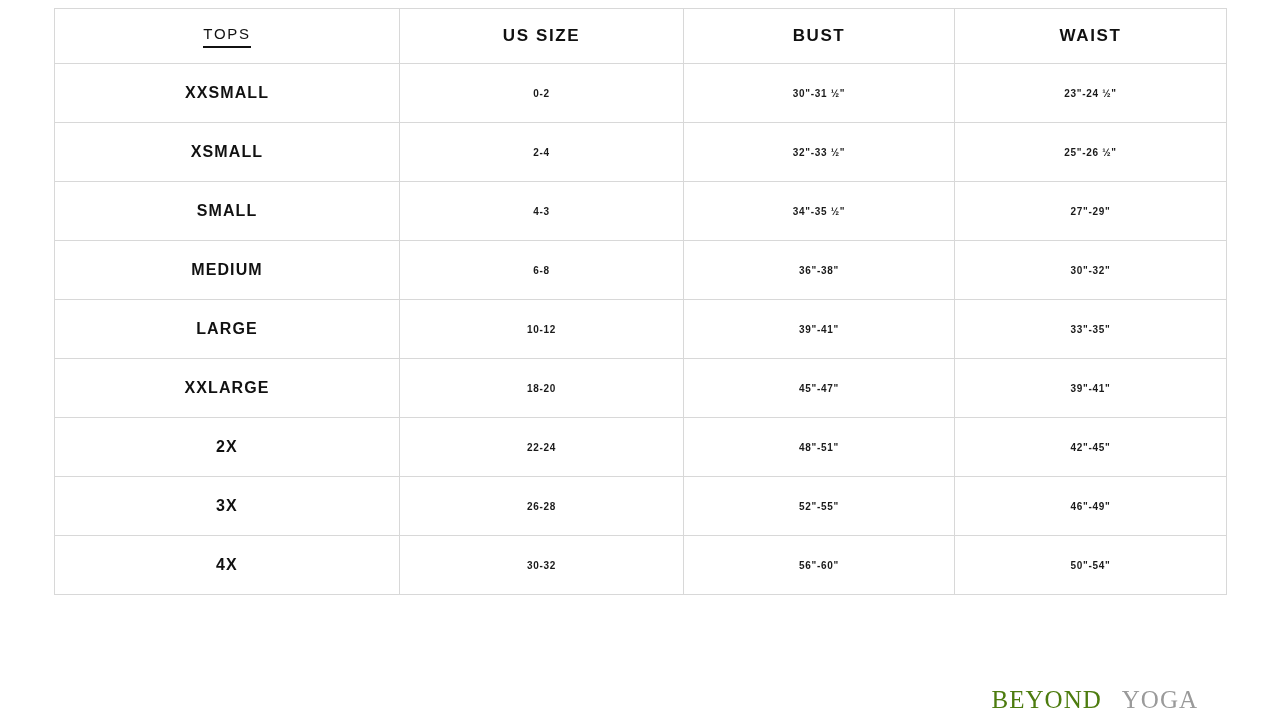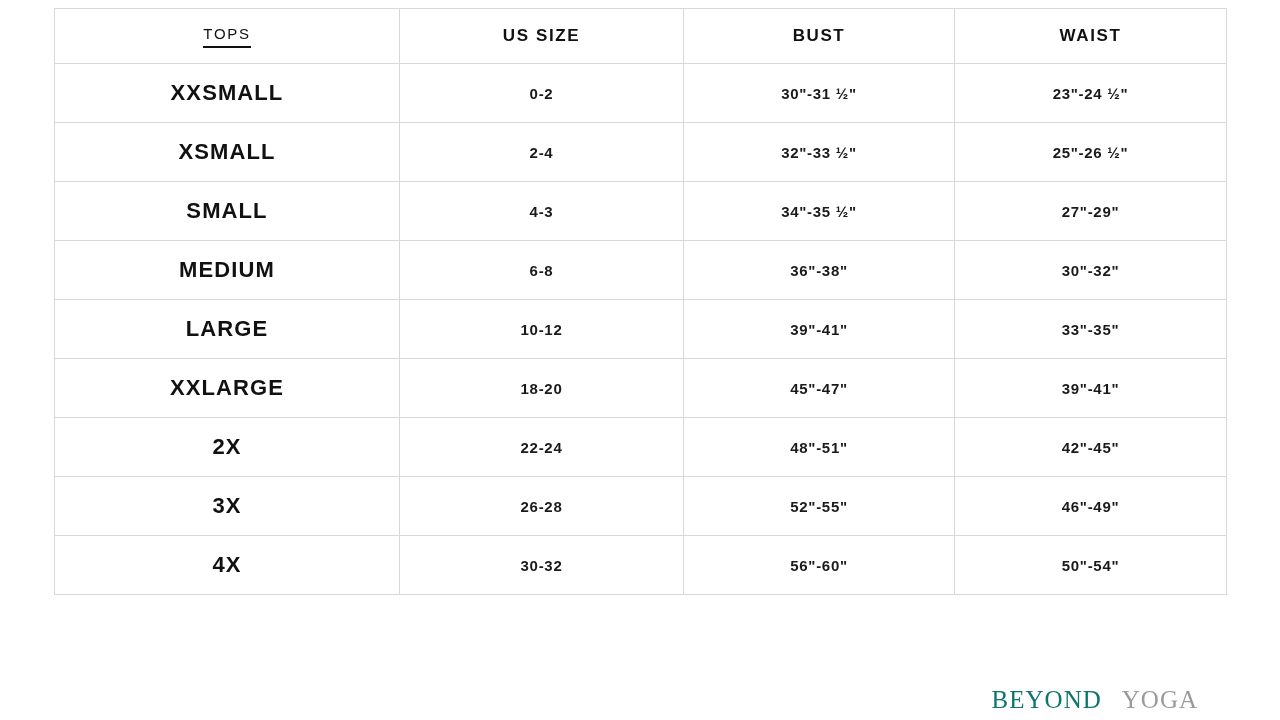--- a/index.html
+++ b/index.html
@@ -52,42 +52,42 @@
   }
   th.head-tops span.underlined {
     display: inline-block;
     border-bottom: 2px solid #111;
     padding-bottom: 4px;
     font-size: 15px;
     letter-spacing: 1.7px;
     font-weight: normal;
   }
   td.size-name {
-    font-size: 22px;
+    font-size: 16px;
     font-weight: bold;
     letter-spacing: 1.1px;
     color: #111;
   }
   td.measure {
-    font-size: 15px;
+    font-size: 10px;
     font-weight: bold;
     letter-spacing: 0.7px;
     color: #1a1a1a;
   }
   .logo {
     position: absolute;
     right: 14px;
     bottom: 6px;
     font-family: "Liberation Serif", serif;
     font-size: 25px;
     letter-spacing: 1px;
     color: #111;
     white-space: nowrap;
   }
-  .logo .beyond { color: #0f766e; }
+  .logo .beyond { color: #4d7c0f; }
   .logo .yoga { color: #9a9a9a; margin-left: 20px; }
 </style>
 </head>
 <body>
 
 <div class="page">
 
   <div class="table-wrap">
     <table class="size-chart">
       <colgroup>

